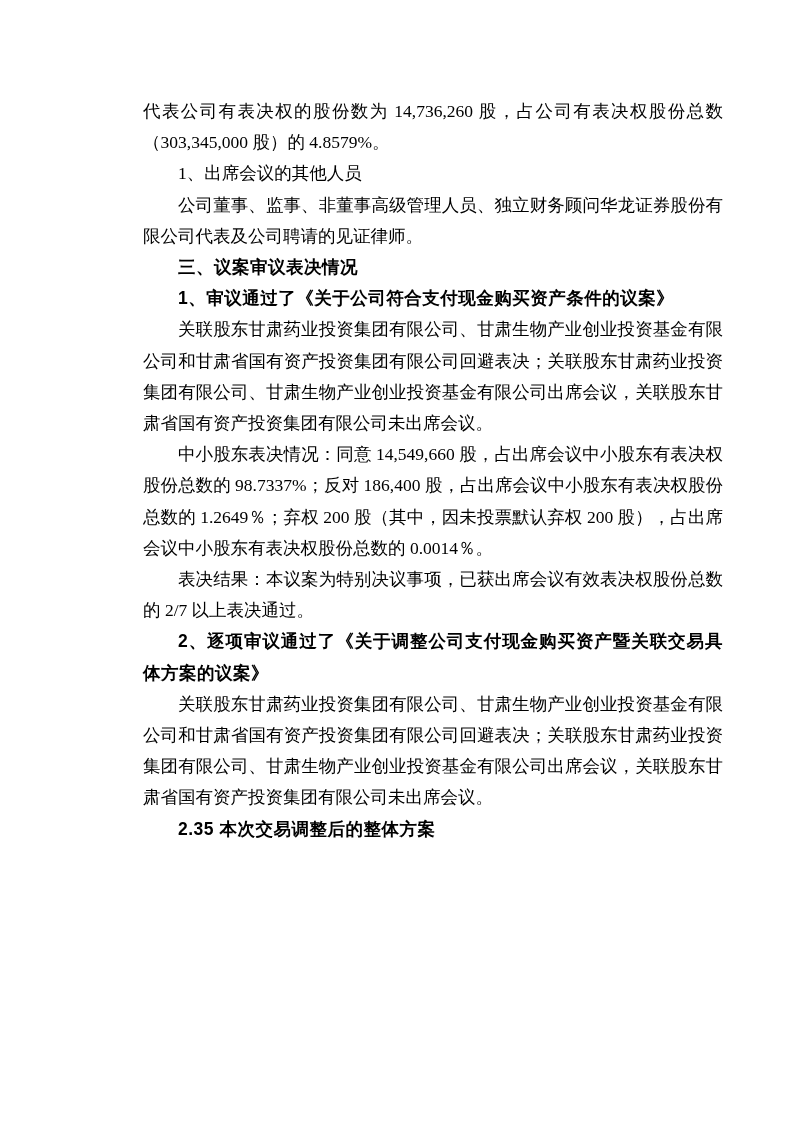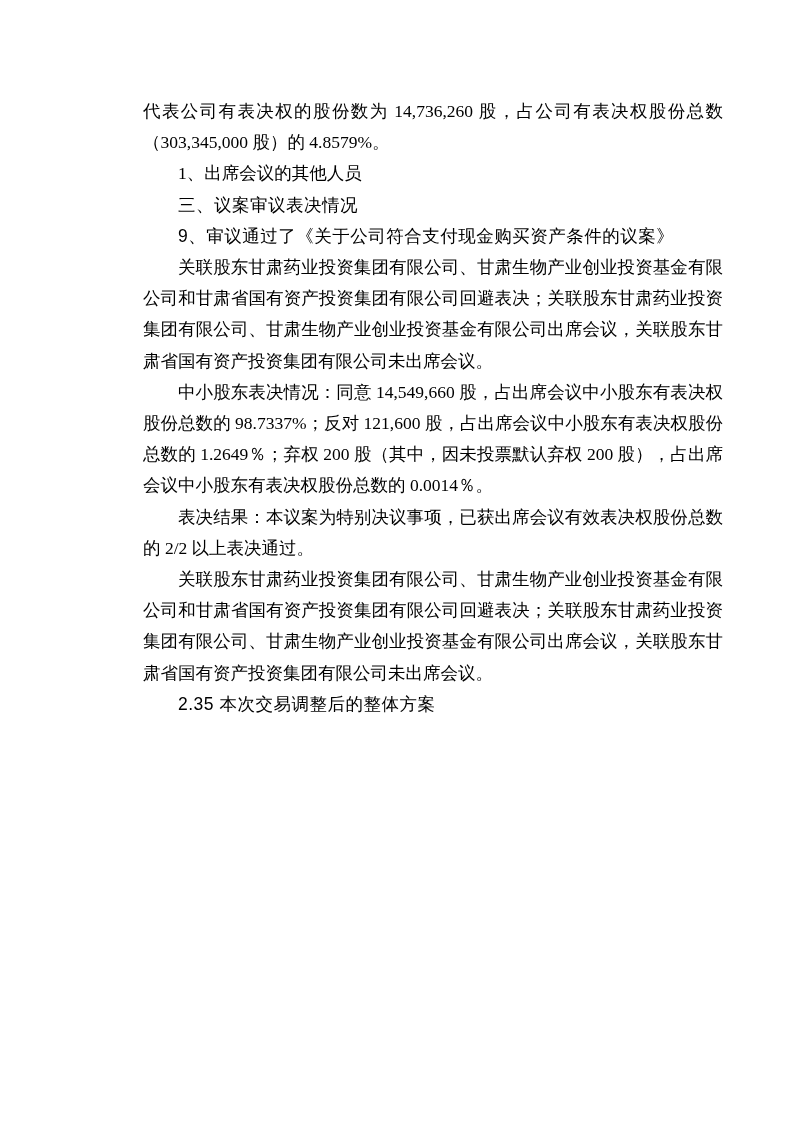--- a/index.html
+++ b/index.html
@@ -30,33 +30,35 @@
   .doc-body p {
     margin: 0;
     padding: 0;
     text-indent: 2em;
     word-break: break-word;
   }
   .doc-body p.no-indent {
     text-indent: 0;
   }
   .doc-body p.heading {
-    font-weight: normal;
+    font-weight: bold;
     font-family: "Liberation Sans", "DejaVu Sans", sans-serif;
     letter-spacing: 0.5px;
   }
 </style>
 </head>
 <body>
 
 <div class="page">
   <div class="doc-body">
     <p class="no-indent">代表公司有表决权的股份数为 14,736,260 股，占公司有表决权股份总数（303,345,000 股）的 4.8579%。</p>
     <p>1、出席会议的其他人员</p>
+    <p>公司董事、监事、非董事高级管理人员、独立财务顾问华龙证券股份有限公司代表及公司聘请的见证律师。</p>
     <p class="heading">三、议案审议表决情况</p>
-    <p class="heading">9、审议通过了《关于公司符合支付现金购买资产条件的议案》</p>
+    <p class="heading">1、审议通过了《关于公司符合支付现金购买资产条件的议案》</p>
     <p>关联股东甘肃药业投资集团有限公司、甘肃生物产业创业投资基金有限公司和甘肃省国有资产投资集团有限公司回避表决；关联股东甘肃药业投资集团有限公司、甘肃生物产业创业投资基金有限公司出席会议，关联股东甘肃省国有资产投资集团有限公司未出席会议。</p>
-    <p>中小股东表决情况：同意 14,549,660 股，占出席会议中小股东有表决权股份总数的 98.7337%；反对 121,600 股，占出席会议中小股东有表决权股份总数的 1.2649％；弃权 200 股（其中，因未投票默认弃权 200 股），占出席会议中小股东有表决权股份总数的 0.0014％。</p>
-    <p>表决结果：本议案为特别决议事项，已获出席会议有效表决权股份总数的 2/2 以上表决通过。</p>
+    <p>中小股东表决情况：同意 14,549,660 股，占出席会议中小股东有表决权股份总数的 98.7337%；反对 186,400 股，占出席会议中小股东有表决权股份总数的 1.2649％；弃权 200 股（其中，因未投票默认弃权 200 股），占出席会议中小股东有表决权股份总数的 0.0014％。</p>
+    <p>表决结果：本议案为特别决议事项，已获出席会议有效表决权股份总数的 2/7 以上表决通过。</p>
+    <p class="heading">2、逐项审议通过了《关于调整公司支付现金购买资产暨关联交易具体方案的议案》</p>
     <p>关联股东甘肃药业投资集团有限公司、甘肃生物产业创业投资基金有限公司和甘肃省国有资产投资集团有限公司回避表决；关联股东甘肃药业投资集团有限公司、甘肃生物产业创业投资基金有限公司出席会议，关联股东甘肃省国有资产投资集团有限公司未出席会议。</p>
     <p class="heading">2.35 本次交易调整后的整体方案</p>
   </div>
 </div>
 
 </body></html>

